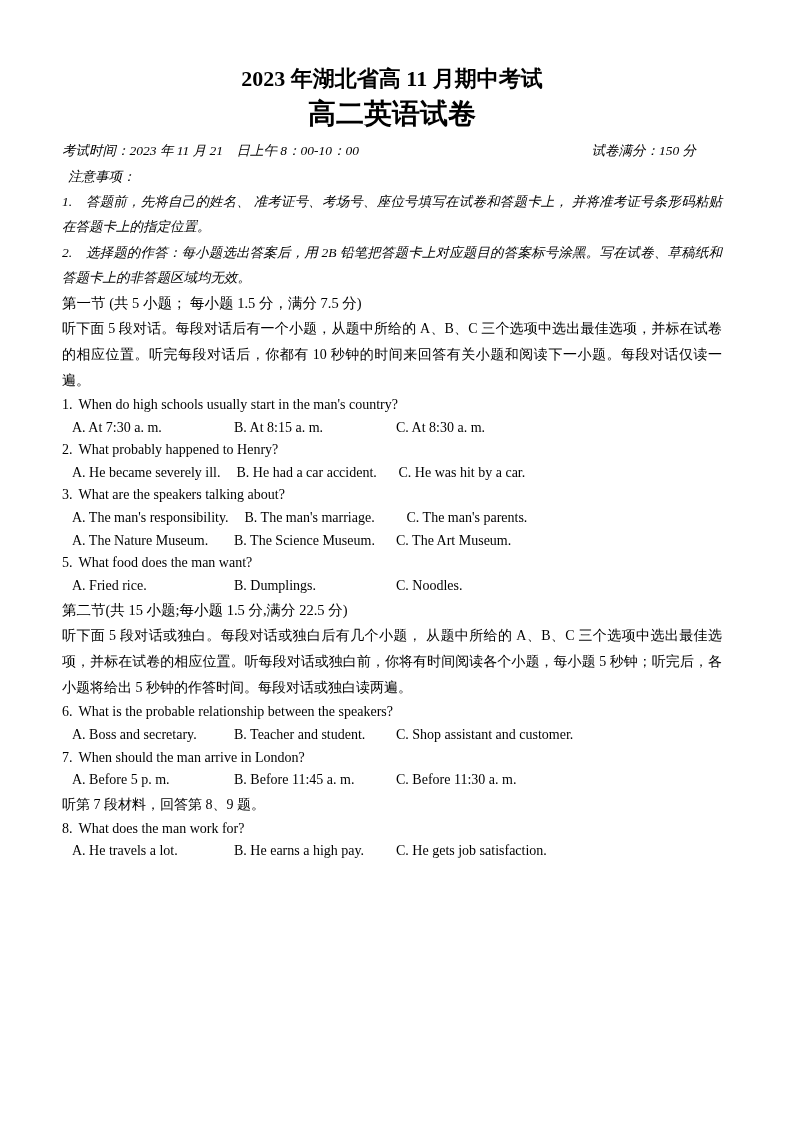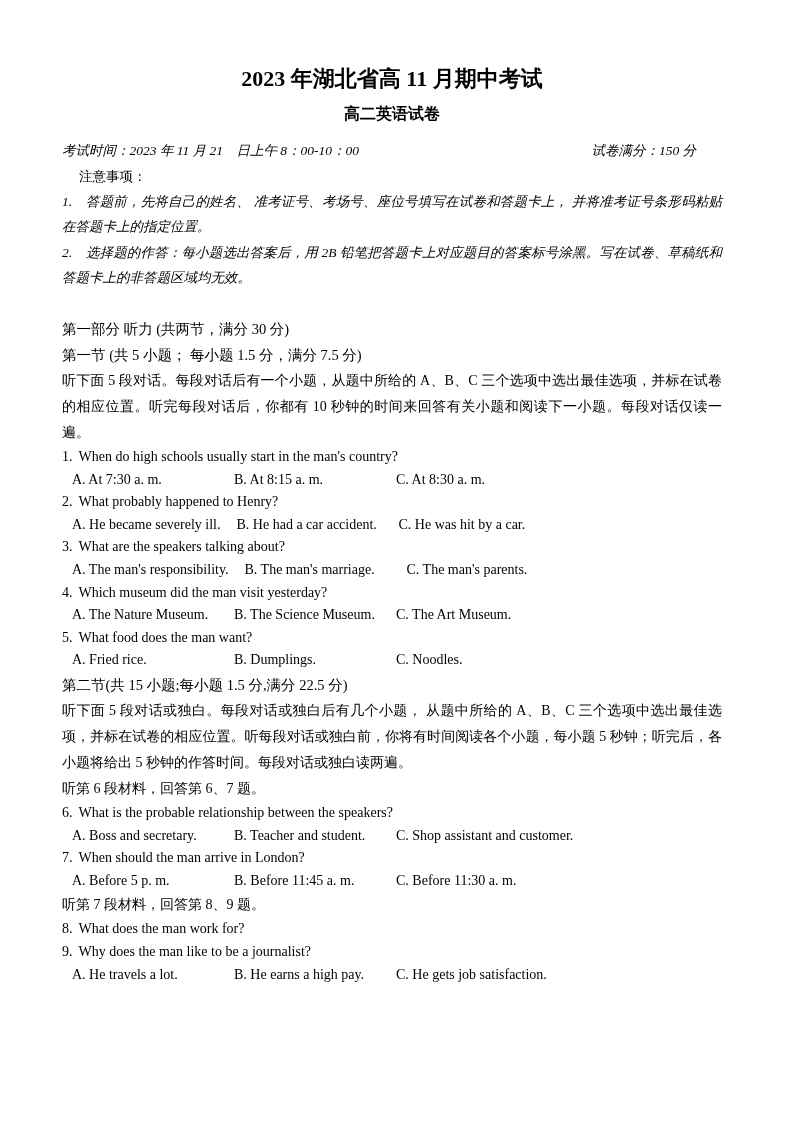--- a/index.html
+++ b/index.html
@@ -21,37 +21,38 @@
   .title1 {
     margin: 0;
     text-align: center;
     font-size: 22px;
     line-height: 30px;
     font-weight: bold;
   }
   .title2 {
     margin: 6px 0 0 0;
     text-align: center;
-    font-size: 16px;
+    font-size: 28px;
     line-height: 28px;
     font-weight: bold;
   }
   .meta-row {
     display: flex;
     justify-content: space-between;
     margin-top: 12px;
     padding-right: 26px;
     font-size: 13.5px;
     line-height: 22px;
     font-style: italic;
   }
   .notice-title {
-    margin: 4px 0 0 17px;
+    margin: 4px 0 0 6px;
     font-size: 13.5px;
     line-height: 22px;
+    font-style: italic;
   }
   .notice-item {
     margin: 2px 0 0 0;
     font-size: 13.5px;
     line-height: 24.5px;
     font-style: italic;
     text-align: justify;
   }
   .part-heading {
     margin: 26px 0 0 0;
@@ -104,66 +105,62 @@
 
   <div class="meta-row">
     <span>考试时间：2023 年 11 月 21　日上午 8：00-10：00</span>
     <span>试卷满分：150 分</span>
   </div>
 
   <p class="notice-title">注意事项：</p>
   <p class="notice-item">1.　答题前，先将自己的姓名、 准考证号、考场号、座位号填写在试卷和答题卡上， 并将准考证号条形码粘贴在答题卡上的指定位置。</p>
   <p class="notice-item">2.　选择题的作答：每小题选出答案后，用 2B 铅笔把答题卡上对应题目的答案标号涂黑。写在试卷、草稿纸和答题卡上的非答题区域均无效。</p>
 
-  <p class="part-heading">第一部分 听力 (共两节，满分 30 分)</p>
   <p class="sec-heading">第一节 (共 5 小题； 每小题 1.5 分，满分 7.5 分)</p>
   <p class="instructions">听下面 5 段对话。每段对话后有一个小题，从题中所给的 A、B、C 三个选项中选出最佳选项，并标在试卷的相应位置。听完每段对话后，你都有 10 秒钟的时间来回答有关小题和阅读下一小题。每段对话仅读一遍。</p>
 
   <p class="q-row"><span class="q-num">1.</span><span>When do high schools usually start in the man's country?</span></p>
   <p class="opts">
     <span class="opt">A. At 7:30 a. m.</span><span class="opt">B. At 8:15 a. m.</span><span class="opt">C. At 8:30 a. m.</span>
   </p>
 
   <p class="q-row"><span class="q-num">2.</span><span>What probably happened to Henry?</span></p>
   <p class="opts">
     <span class="opt">A. He became severely ill.</span><span class="opt">B. He had a car accident.</span><span class="opt">C. He was hit by a car.</span>
   </p>
 
   <p class="q-row"><span class="q-num">3.</span><span>What are the speakers talking about?</span></p>
   <p class="opts">
     <span class="opt">A. The man's responsibility.</span><span class="opt">B. The man's marriage.</span><span class="opt">C. The man's parents.</span>
   </p>
 
-  <p class="q-row"><span class="q-num">4.</span><span>Which museum did the man visit yesterday?</span></p>
   <p class="opts">
     <span class="opt">A. The Nature Museum.</span><span class="opt">B. The Science Museum.</span><span class="opt">C. The Art Museum.</span>
   </p>
 
   <p class="q-row"><span class="q-num">5.</span><span>What food does the man want?</span></p>
   <p class="opts">
     <span class="opt">A. Fried rice.</span><span class="opt">B. Dumplings.</span><span class="opt">C. Noodles.</span>
   </p>
 
   <p class="sec-heading">第二节(共 15 小题;每小题 1.5 分,满分 22.5 分)</p>
   <p class="instructions">听下面 5 段对话或独白。每段对话或独白后有几个小题， 从题中所给的 A、B、C 三个选项中选出最佳选项，并标在试卷的相应位置。听每段对话或独白前，你将有时间阅读各个小题，每小题 5 秒钟；听完后，各小题将给出 5 秒钟的作答时间。每段对话或独白读两遍。</p>
 
-  <p class="material-lead">听第 6 段材料，回答第 6、7 题。</p>
 
   <p class="q-row"><span class="q-num">6.</span><span>What is the probable relationship between the speakers?</span></p>
   <p class="opts">
     <span class="opt">A. Boss and secretary.</span><span class="opt">B. Teacher and student.</span><span class="opt">C. Shop assistant and customer.</span>
   </p>
 
   <p class="q-row"><span class="q-num">7.</span><span>When should the man arrive in London?</span></p>
   <p class="opts">
     <span class="opt">A. Before 5 p. m.</span><span class="opt">B. Before 11:45 a. m.</span><span class="opt">C. Before 11:30 a. m.</span>
   </p>
 
   <p class="material-lead">听第 7 段材料，回答第 8、9 题。</p>
 
   <p class="q-row"><span class="q-num">8.</span><span>What does the man work for?</span></p>
 
-  <p class="q-row"><span class="q-num">9.</span><span>Why does the man like to be a journalist?</span></p>
   <p class="opts">
     <span class="opt">A. He travels a lot.</span><span class="opt">B. He earns a high pay.</span><span class="opt">C. He gets job satisfaction.</span>
   </p>
 
 </div>
 
 </body></html>

